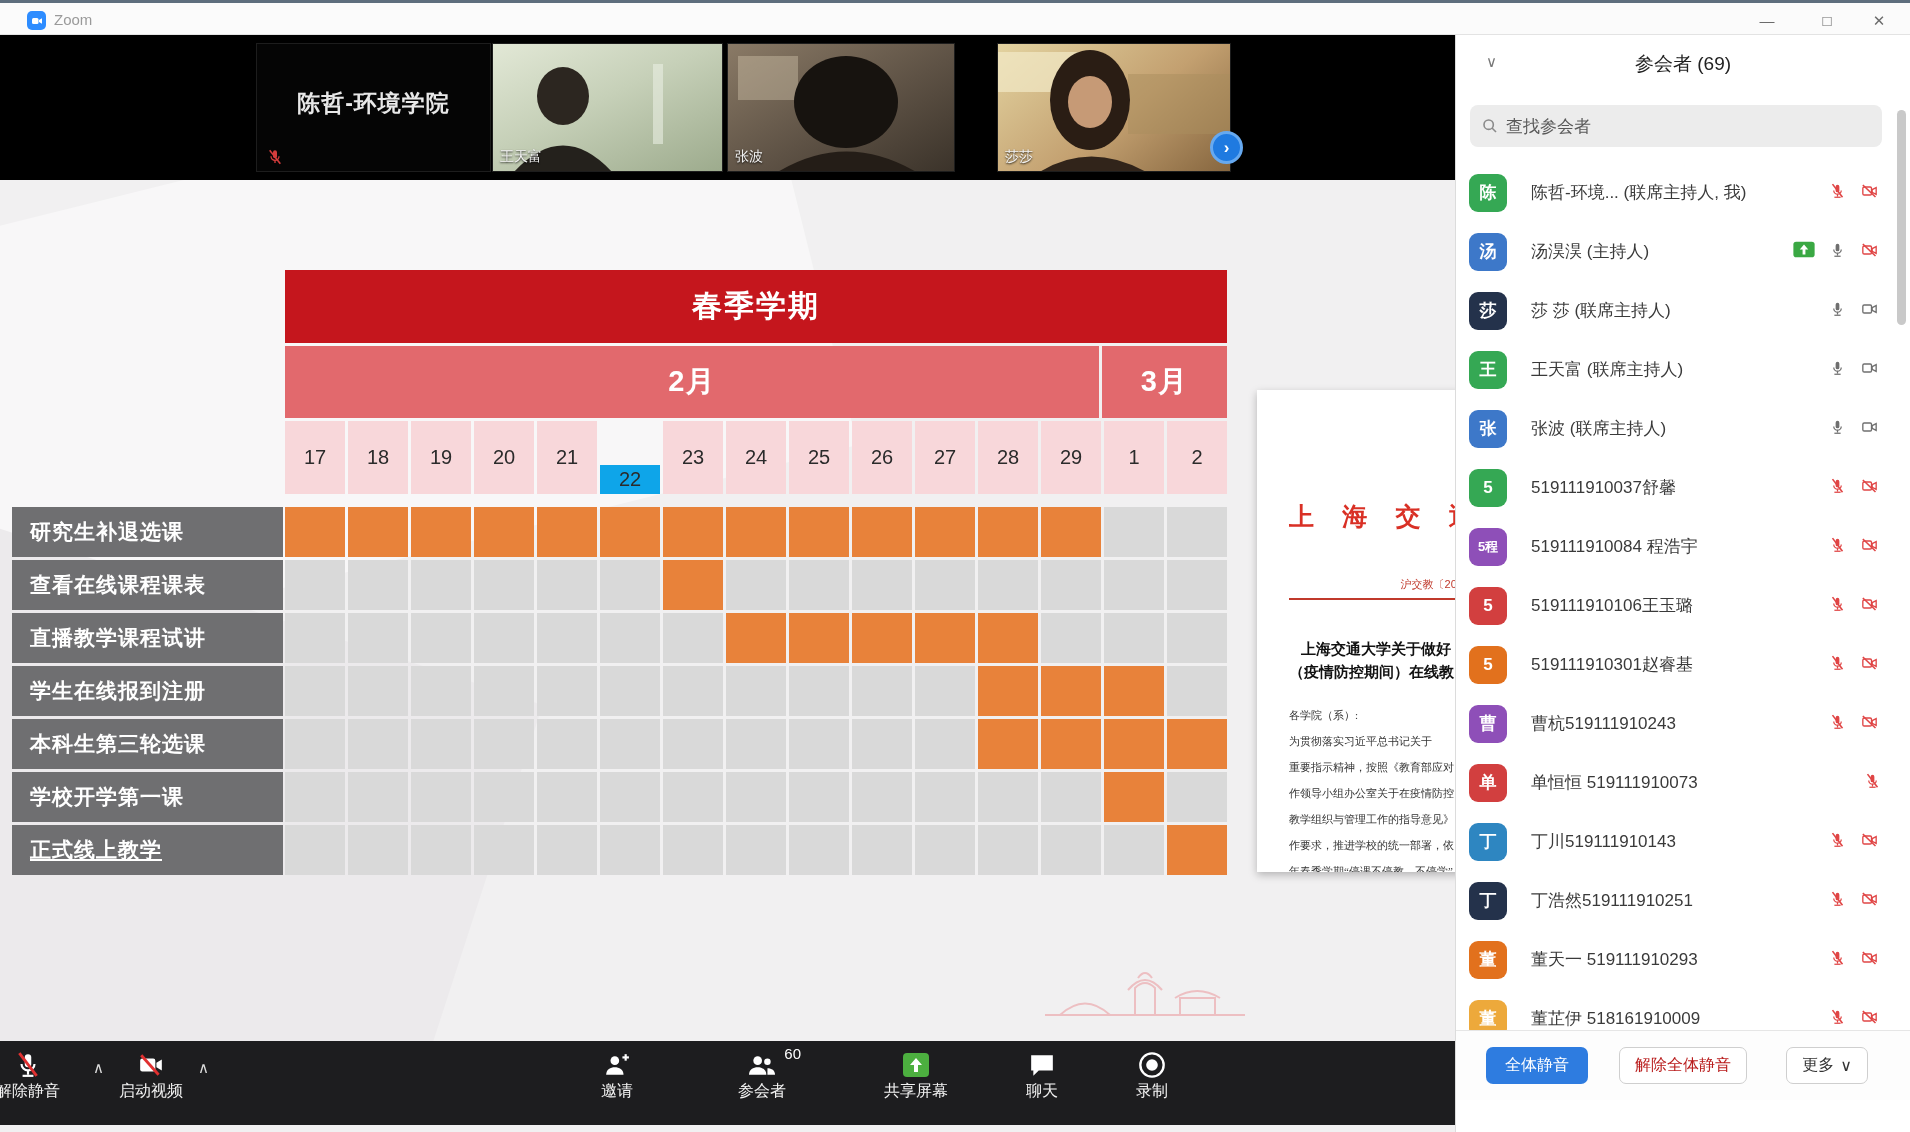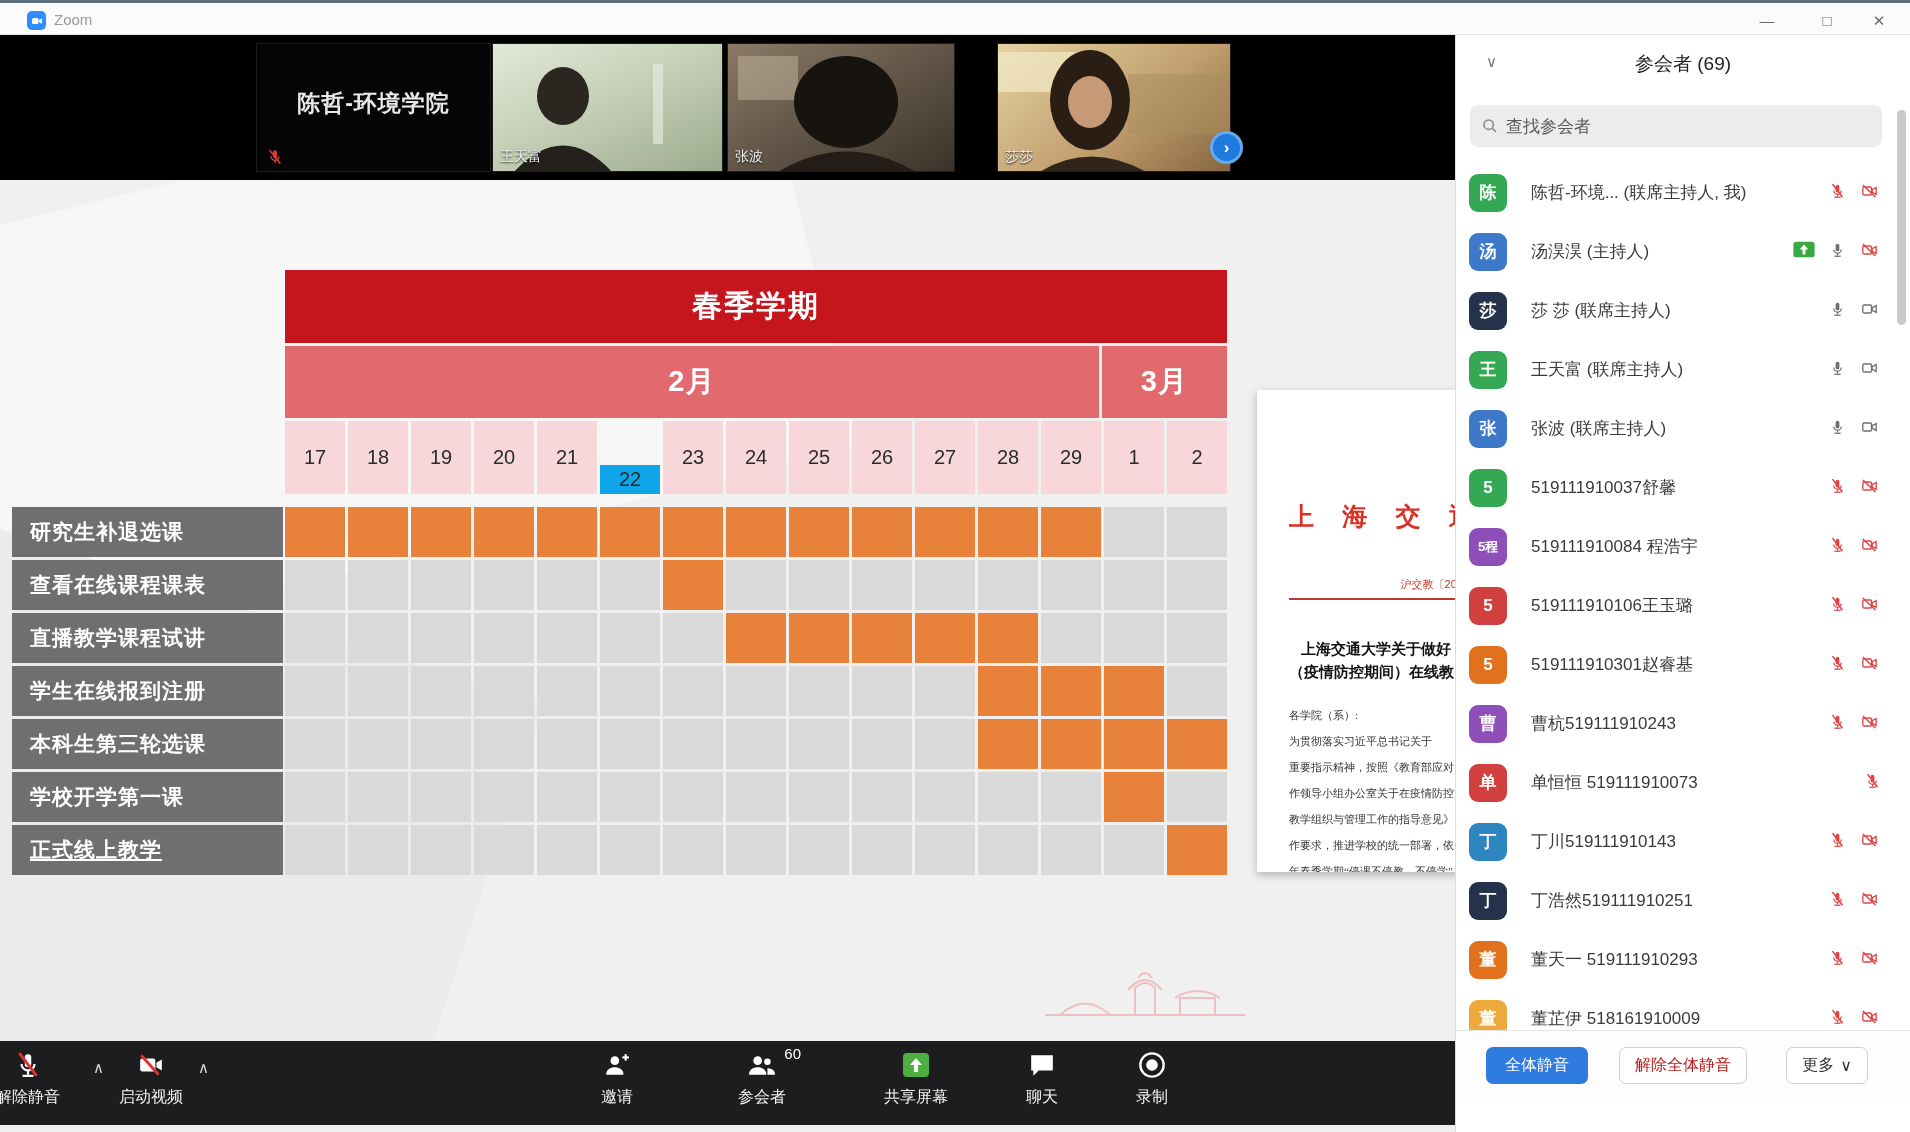--- a/index.html
+++ b/index.html
@@ -69,21 +69,21 @@
   #doc-title1 { margin-top:40px; padding-left:12px; }
   .doc-line { color:#333; font-size:11px; margin-top:11px; white-space:nowrap;
     font-family:"Liberation Serif", serif; }
   .doc-line.first { margin-top:26px; }
 
   
   #pagoda { position:absolute; left:1040px; top:760px; z-index:2; }
 
   
   #toolbar { position:absolute; left:0; top:1041px; width:1455px; height:84px; background:#1d1d1f; z-index:20; }
-  .tb-item { position:absolute; top:8px; display:flex; flex-direction:column; align-items:center; gap:6px;
+  .tb-item { position:absolute; top:8px; display:flex; flex-direction:column; align-items:center; 
     color:#f2f2f2; font-size:16px; }
   .tb-ic { height:32px; display:flex; align-items:center; justify-content:center; }
   .tb-chev { position:absolute; top:18px; color:#dcdcdc; font-size:15px; }
   #badge-count { position:absolute; top:-4px; right:-24px; color:#fff; font-size:15px; }
   #bottom-strip { position:absolute; left:0; top:1125px; width:1455px; height:7px;
     background:linear-gradient(90deg,#1c1c1c 0%,#42player 0%,#473f33 22%,#5a5244 38%,#3d4a43 55%,#333 75%,#1c1c1c 100%); }
 
   
   #panel { position:absolute; left:1455px; top:35px; width:455px; height:1097px; background:#fff;
     border-left:1px solid #dcdcdc; z-index:50; }

